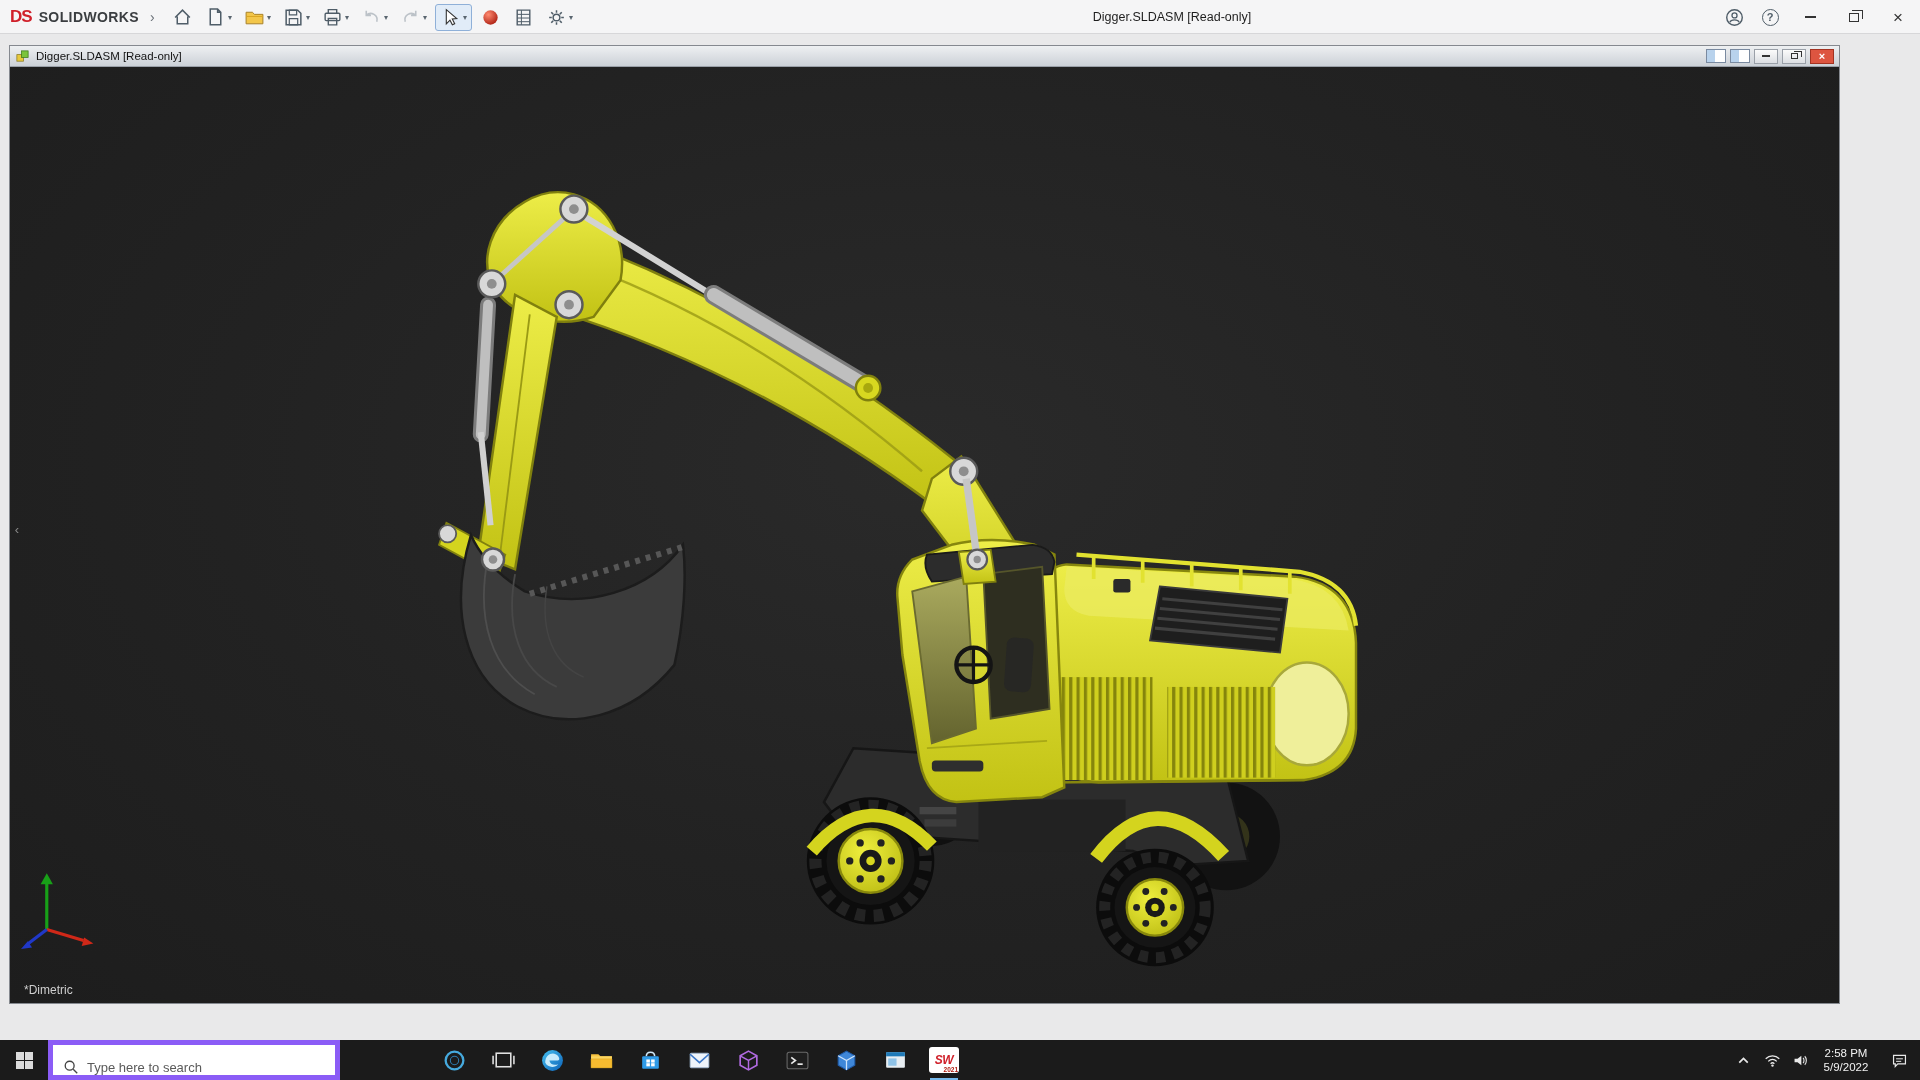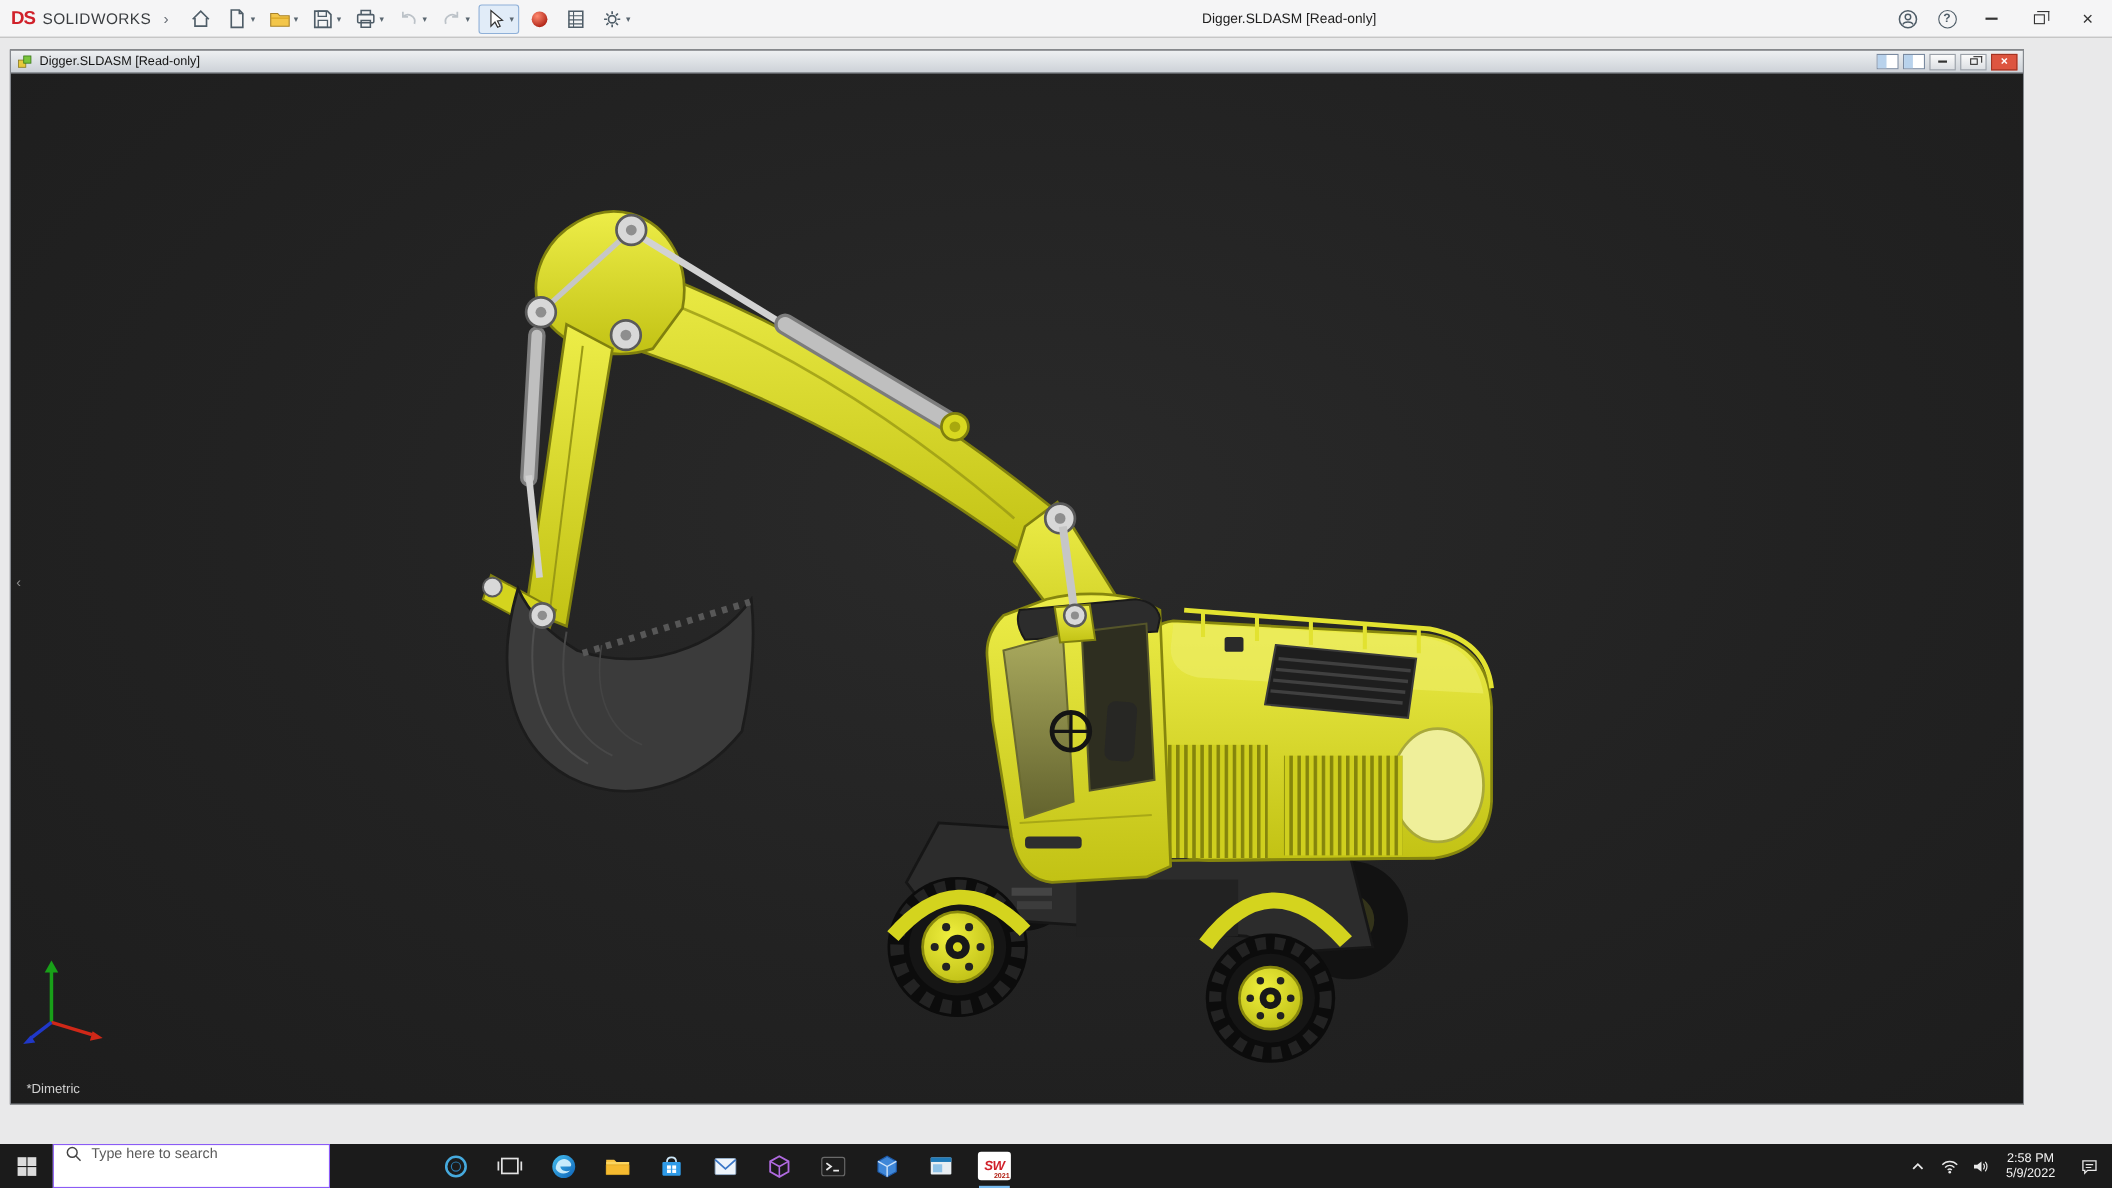--- a/index.html
+++ b/index.html
@@ -5,21 +5,21 @@
   * { margin:0; padding:0; box-sizing:border-box; }
   body { background:#000; }
   .screen { position:relative; width:1920px; height:1080px; overflow:hidden;
             font-family:"Liberation Sans","DejaVu Sans",sans-serif; }
 
   
   .app-titlebar { position:absolute; left:0; top:0; width:1920px; height:34px;
                   background:#f5f5f6; border-bottom:1px solid #d7d7d9; }
   .brand-row { position:absolute; left:10px; top:0; height:34px; display:flex; align-items:center; gap:7px; }
   .brand-mark { color:#d0202a; font-weight:bold; font-size:17px; letter-spacing:-1px; }
-  .brand-text { color:#3a3d40; font-weight:normal; font-size:14px; letter-spacing:.4px; }
+  .brand-text { color:#3a3d40; font-weight:bold; font-size:14px; letter-spacing:.4px; }
   .brand-arrow { color:#6a7078; font-size:14px; margin-left:4px; }
   .toolbar { position:absolute; left:168px; top:0; height:34px; display:flex; align-items:center; gap:4px; }
   .tbtn { display:flex; align-items:center; gap:2px; padding:2px 4px; border-radius:3px; color:#4f5d68; }
   .tbtn.disabled { color:#bcc2c8; }
   .tbtn.active-tool { background:#e1ecf8; border:1px solid #8fb0d8; }
   .ti { width:21px; height:21px; display:block; }
   .ti path, .ti circle, .ti rect, .ti line { vector-effect:non-scaling-stroke; }
   .caret { font-size:8px; color:#5a6670; }
   .app-title { position:absolute; left:872px; top:0; width:600px; height:34px; line-height:34px;
                text-align:center; font-size:12.5px; color:#1e1e1e; }
@@ -59,21 +59,21 @@
   .view-label { position:absolute; left:14px; bottom:6px; font-size:12px; color:#cfcfcf; }
   .panel-collapse { position:absolute; left:1px; top:468px; width:12px; height:30px;
                     color:#8a8a8a; font-size:13px; display:flex; align-items:center; justify-content:center; }
 
   
   .taskbar { position:absolute; left:0; top:1040px; width:1920px; height:40px; background:#1b1b1b;
              display:flex; align-items:stretch; }
   .tb-start { width:48px; display:flex; align-items:center; justify-content:center; }
   .win-logo { width:17px; height:17px; display:grid; grid-template-columns:8px 8px; grid-template-rows:8px 8px; gap:1px; }
   .win-logo span { background:#dcdcdc; }
-  .tb-search { width:252px; background:#fff; border:1px solid #8b5cf6; display:flex; align-items:flex-start;
+  .tb-search { width:292px; background:#fff; border:5px solid #8b5cf6; display:flex; align-items:flex-end;
                gap:8px; padding:0 10px; }
   .tb-search input { border:none; outline:none; font-size:13px; color:#444; width:190px; background:transparent;
                      font-family:"Liberation Sans","DejaVu Sans",sans-serif; }
   .tb-search input::placeholder { color:#5a5a5a; opacity:1; }
   .tb-gap { width:92px; }
   .tb-ico { width:44px; margin-right:5px; display:flex; align-items:center; justify-content:center; position:relative; }
   .tb-ico svg { width:25px; height:25px; }
   .indicator { position:absolute; bottom:0; left:8px; right:8px; height:2.5px; background:#76b9ed; }
   .sw-badge { width:30px; height:26px; background:#fff; border-radius:3px; position:relative;
               display:flex; align-items:center; justify-content:center; }

